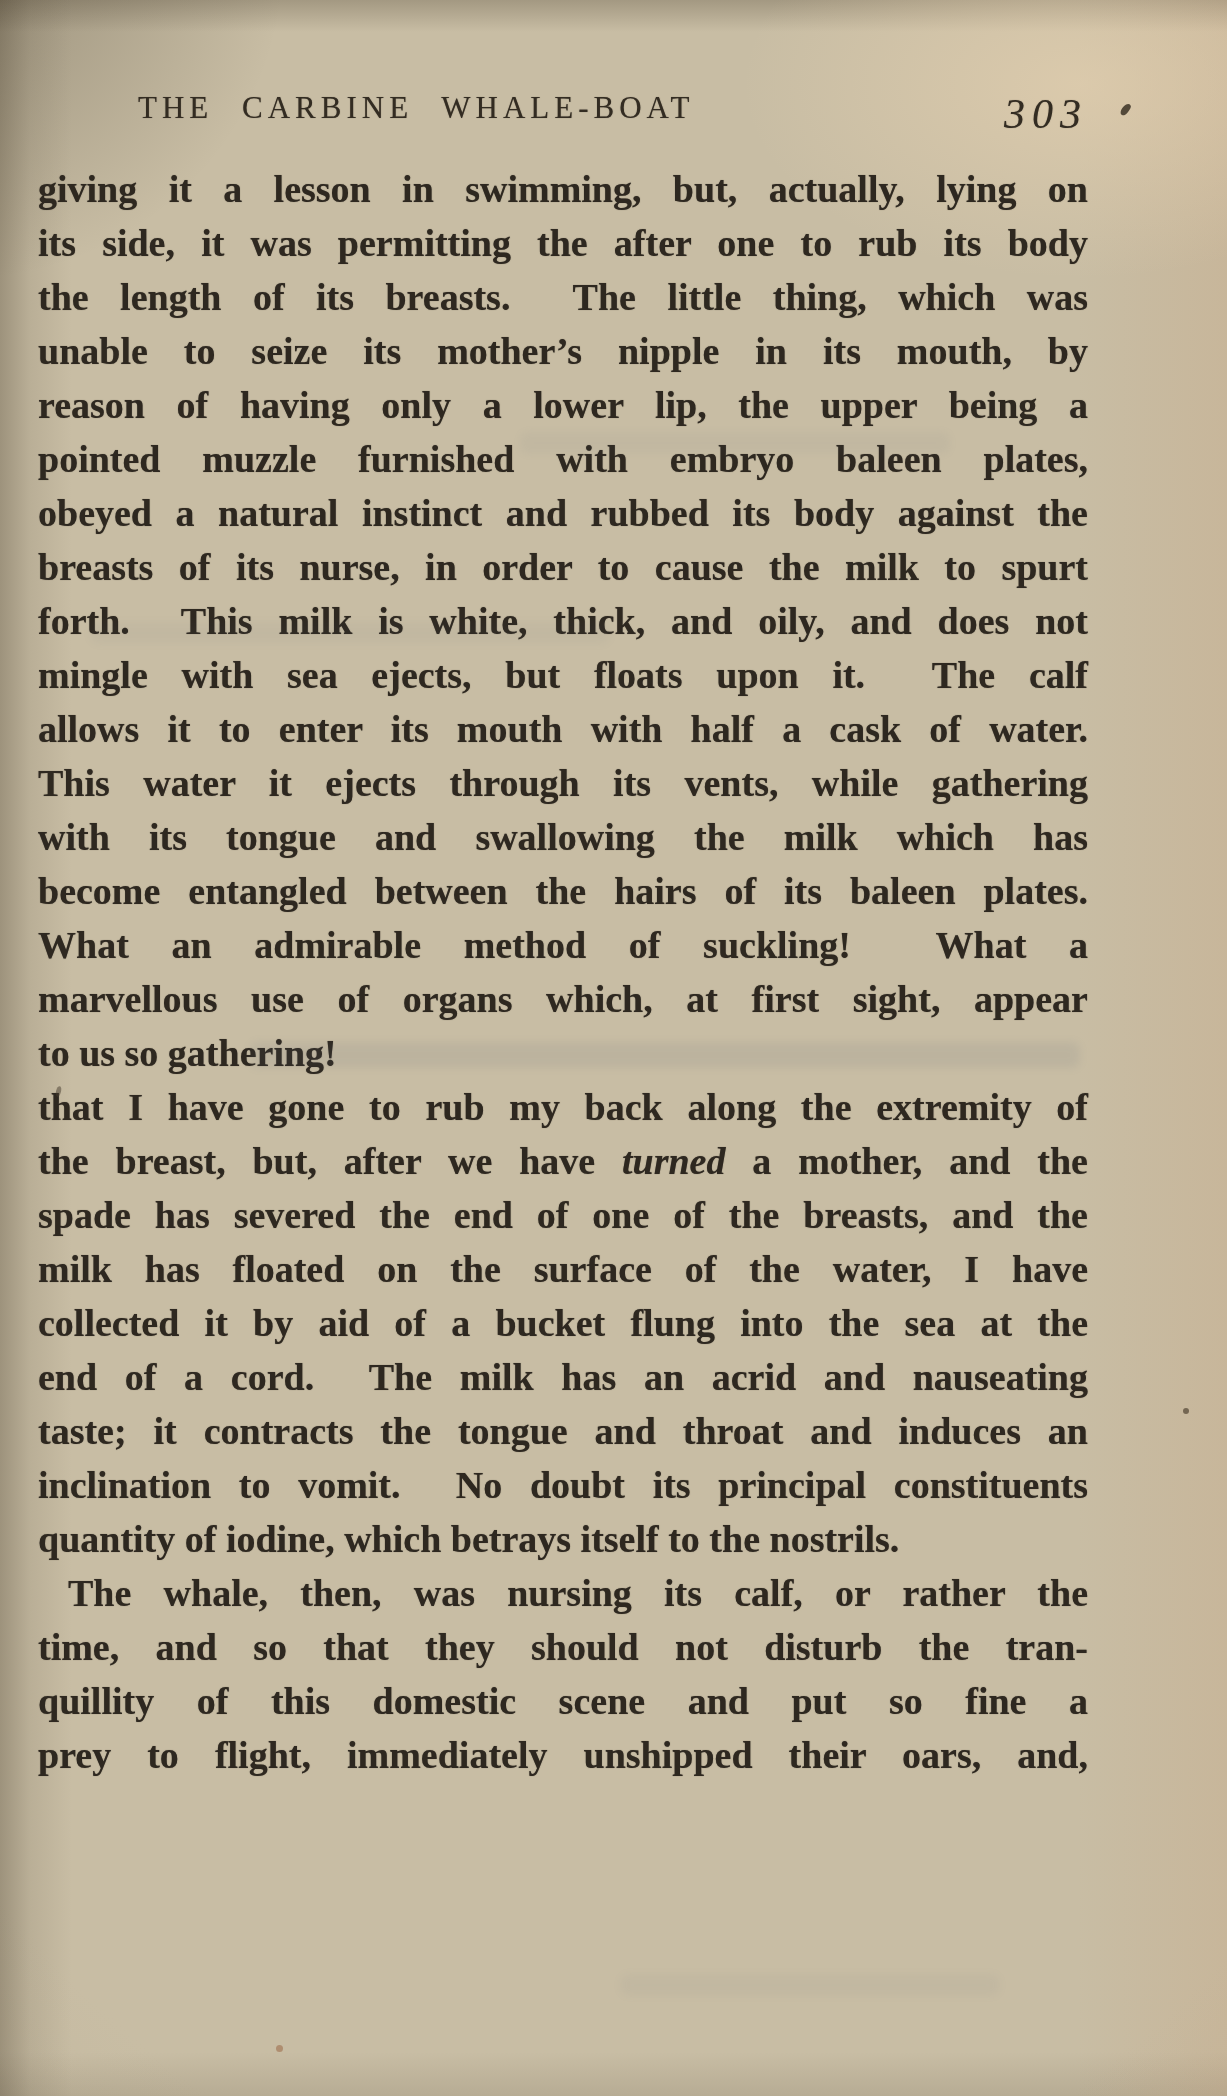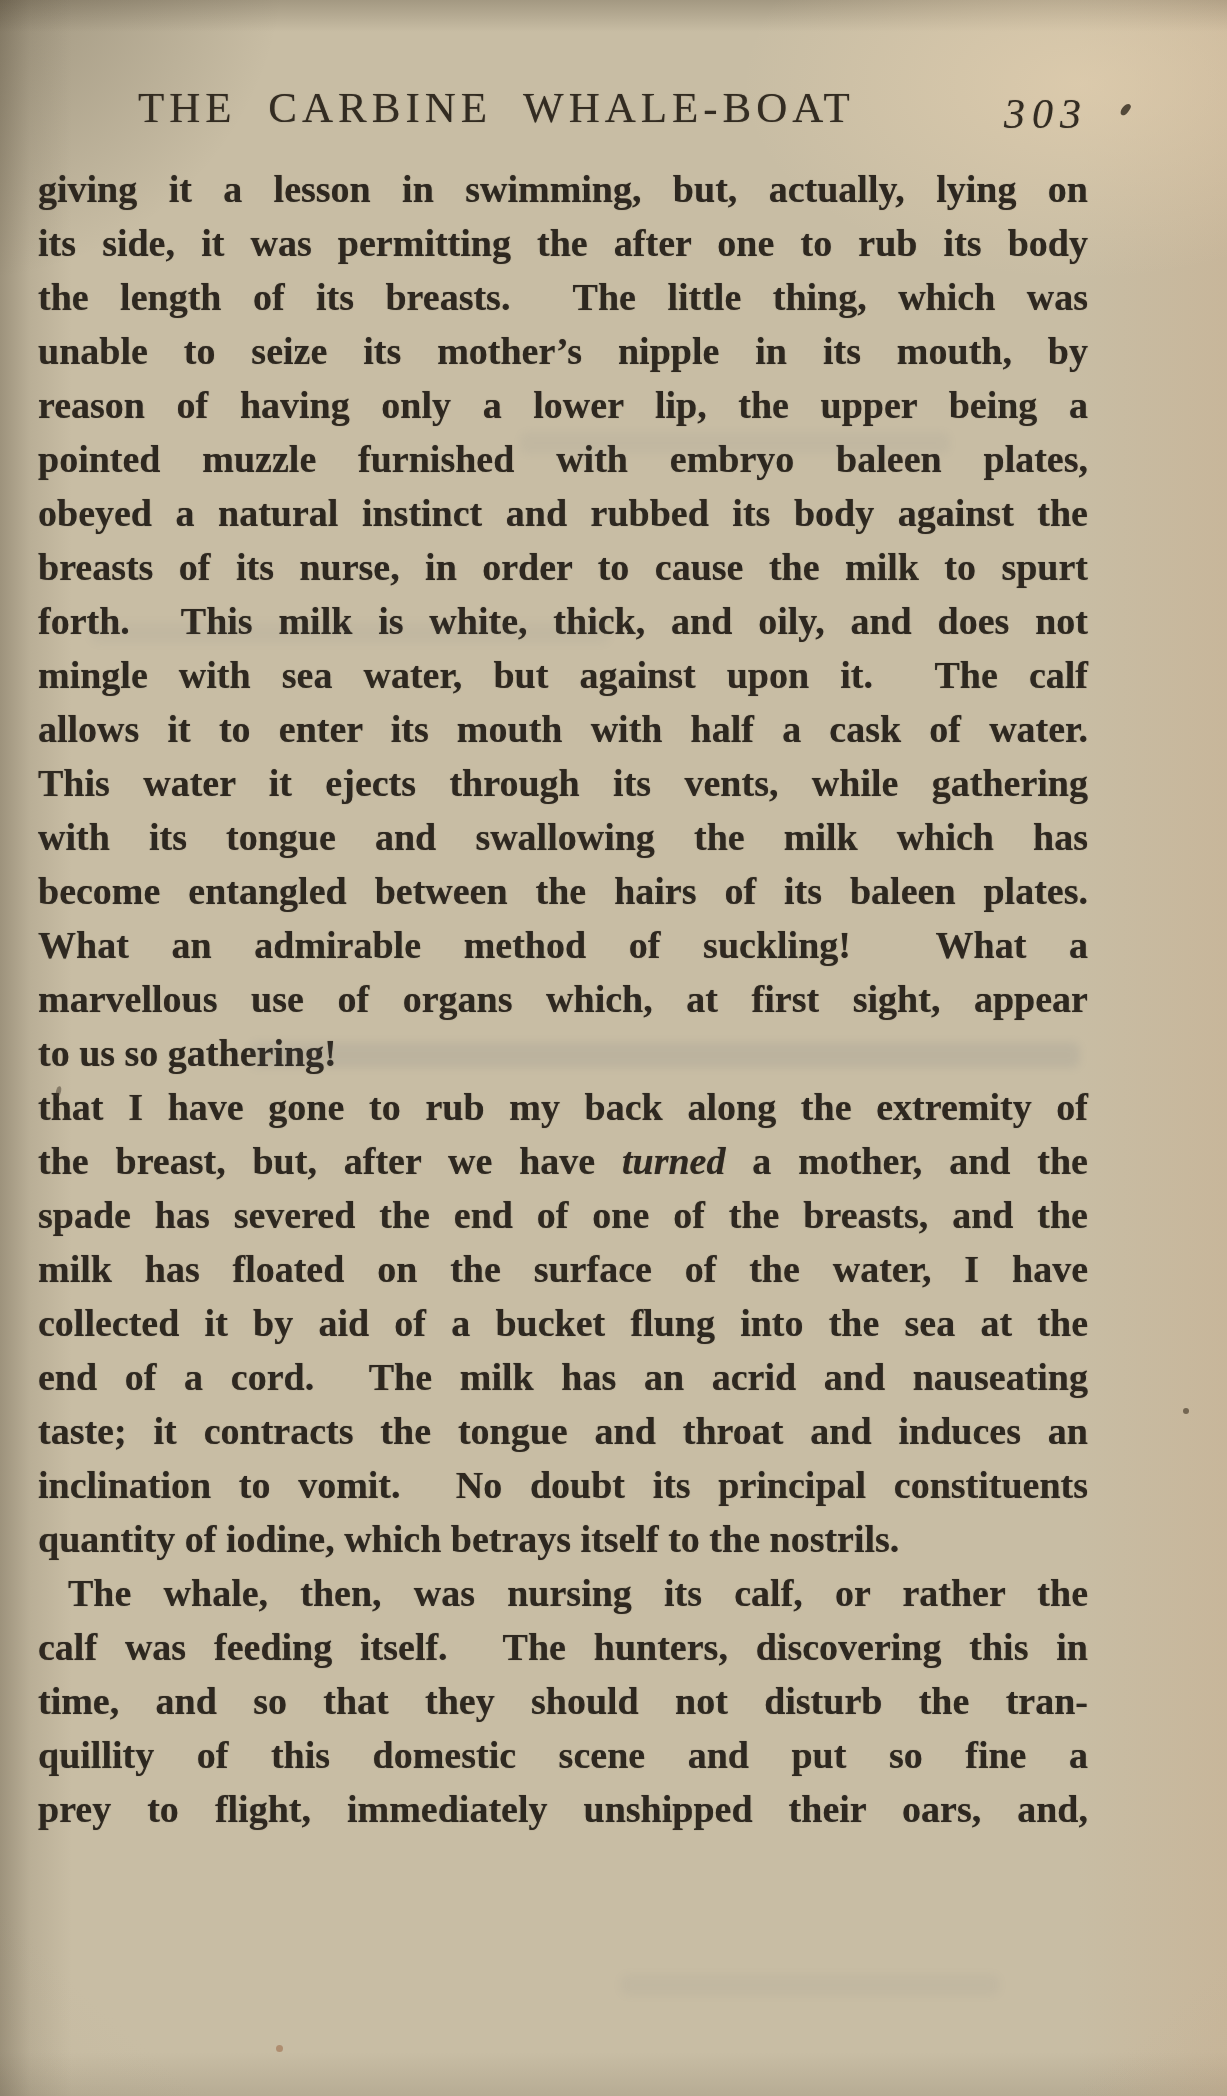--- a/index.html
+++ b/index.html
@@ -21,21 +21,21 @@
       radial-gradient(circle 520px at -3% -2%, rgba(45,38,25,.30), rgba(45,38,25,0) 62%),
       linear-gradient(270deg, rgba(198,158,120,.22) 0px, rgba(198,158,120,0) 150px),
       linear-gradient(0deg, rgba(58,48,32,.12) 0px, rgba(58,48,32,0) 44px),
       radial-gradient(ellipse 140% 110% at 52% 46%, var(--paper) 55%, #b9ac92 92%, #a89c83 100%);
   }
 
   
   .running-head{position:absolute;left:38px;top:82px;width:1050px;height:62px;color:#332c22;}
   .head-title{
     position:absolute;left:100px;top:0;
-    font-size:43px;line-height:52px;letter-spacing:5px;word-spacing:16px;
+    font-size:31px;line-height:52px;letter-spacing:5px;word-spacing:16px;
     text-shadow:0 0 1px rgba(46,40,32,.5);
   }
   .folio{
     position:absolute;right:0;top:8px;
     font-size:42px;line-height:48px;letter-spacing:7px;
     font-feature-settings:"onum";
     text-shadow:0 0 1px rgba(46,40,32,.5);
     font-style:italic;
   }
 
@@ -83,39 +83,38 @@
   <div class="text-block">
       <p class="line"><span>giving it a lesson in swimming, but, actually, lying on</span></p>
       <p class="line"><span>its side, it was permitting the after one to rub its body</span></p>
       <p class="line"><span>the length of its breasts.  The little thing, which was</span></p>
       <p class="line"><span>unable to seize its mother’s nipple in its mouth, by</span></p>
       <p class="line"><span>reason of having only a lower lip, the upper being a</span></p>
       <p class="line"><span>pointed muzzle furnished with embryo baleen plates,</span></p>
       <p class="line"><span>obeyed a natural instinct and rubbed its body against the</span></p>
       <p class="line"><span>breasts of its nurse, in order to cause the milk to spurt</span></p>
       <p class="line"><span>forth.  This milk is white, thick, and oily, and does not</span></p>
-      <p class="line"><span>mingle with sea water, but against upon it.  The calf</span></p>
+      <p class="line"><span>mingle with sea ejects, but floats upon it.  The calf</span></p>
       <p class="line"><span>allows it to enter its mouth with half a cask of water.</span></p>
       <p class="line"><span>This water it ejects through its vents, while gathering</span></p>
       <p class="line"><span>with its tongue and swallowing the milk which has</span></p>
       <p class="line"><span>become entangled between the hairs of its baleen plates.</span></p>
       <p class="line"><span>What an admirable method of suckling!  What a</span></p>
       <p class="line"><span>marvellous use of organs which, at first sight, appear</span></p>
       <p class="line para-end"><span>to us so gathering!</span></p>
       <p class="line"><span>that I have gone to rub my back along the extremity of</span></p>
       <p class="line"><span>the breast, but, after we have </span><span class="italic">turned</span><span> a mother, and the</span></p>
       <p class="line"><span>spade has severed the end of one of the breasts, and the</span></p>
       <p class="line"><span>milk has floated on the surface of the water, I have</span></p>
       <p class="line"><span>collected it by aid of a bucket flung into the sea at the</span></p>
       <p class="line"><span>end of a cord.  The milk has an acrid and nauseating</span></p>
       <p class="line"><span>taste; it contracts the tongue and throat and induces an</span></p>
       <p class="line"><span>inclination to vomit.  No doubt its principal constituents</span></p>
       <p class="line para-end"><span>quantity of iodine, which betrays itself to the nostrils.</span></p>
       <p class="line indent"><span>The whale, then, was nursing its calf, or rather the</span></p>
-      <p class="line"><span>calf was feeding itself.  The hunters, discovering this in</span></p>
       <p class="line"><span>time, and so that they should not disturb the tran-</span></p>
       <p class="line"><span>quillity of this domestic scene and put so fine a</span></p>
       <p class="line"><span>prey to flight, immediately unshipped their oars, and,</span></p>
     </div>
 
   <div class="ghost g1"></div>
   <div class="ghost g2"></div>
   <div class="ghost g3"></div>
   <div class="ghost g4"></div>
 

